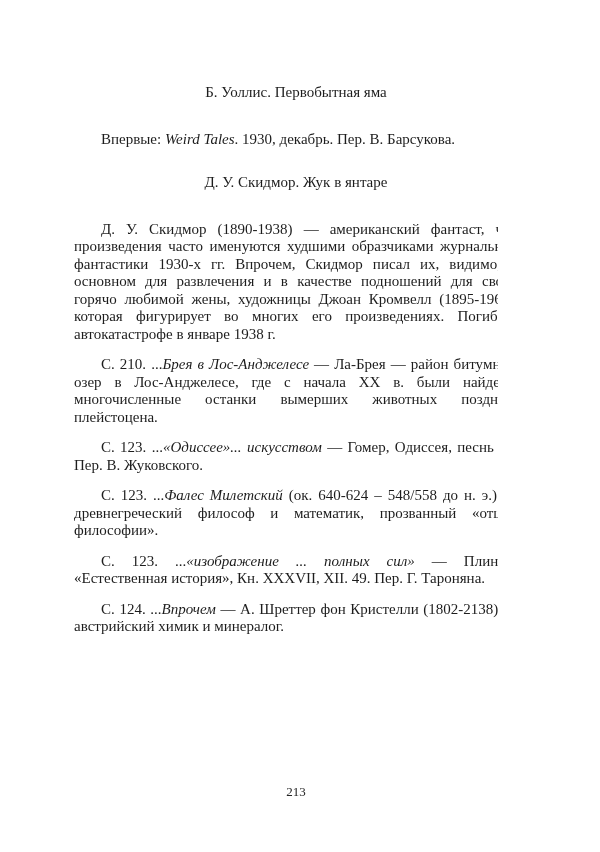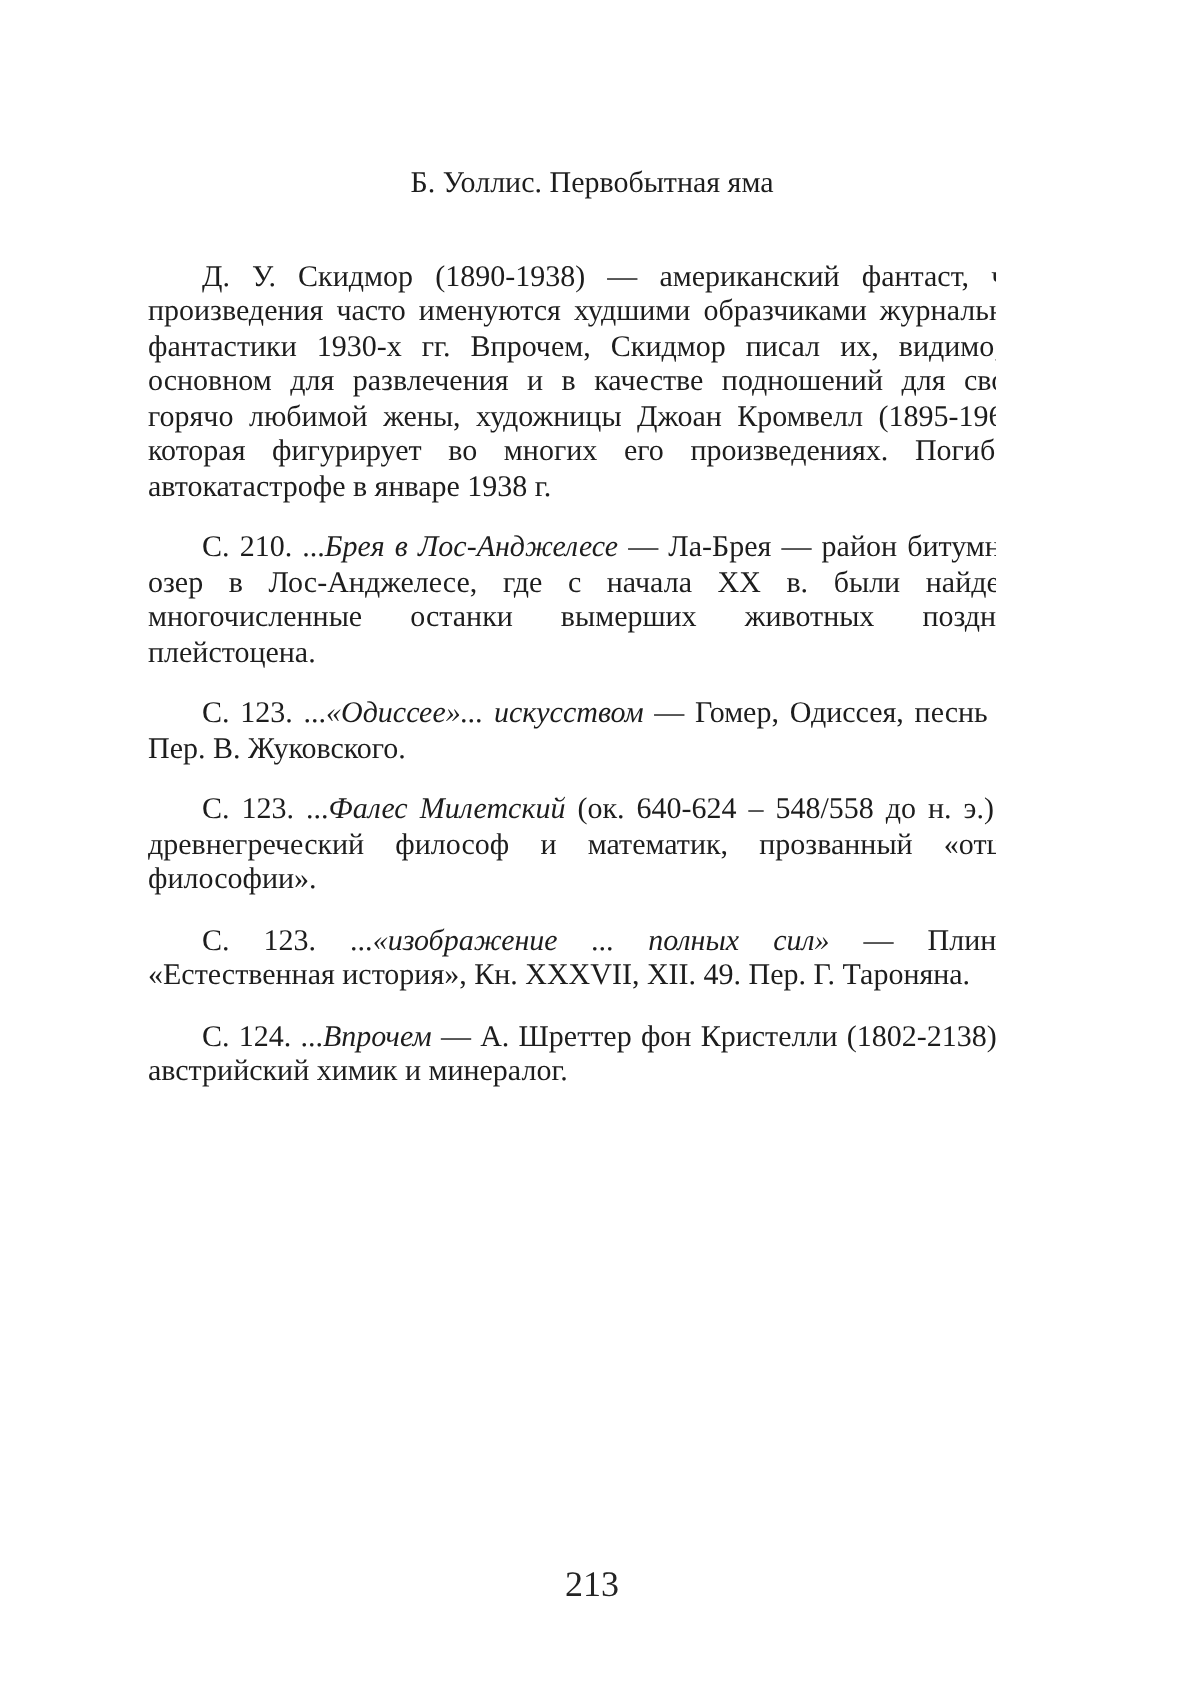--- a/index.html
+++ b/index.html
@@ -43,31 +43,33 @@
   }
   .it {
     font-style: italic;
   }
   .page-number {
     position: absolute;
     left: 74px;
     top: 784px;
     width: 444px;
     text-align: center;
-    font-size: 18px;
+    font-size: 13px;
     line-height: 16px;
     color: #242424;
   }
 </style>
 </head>
 <body>
 
 <div class="page">
   <div class="text-block">
       <h2 class="title"><span>Б. Уоллис. Первобытная яма</span></h2>
+      <p class="paragraph"><span>Впервые: </span><span class="it">Weird Tales</span><span>. 1930, декабрь. Пер. В. Барсукова.</span></p>
+      <h2 class="title"><span>Д. У. Скидмор. Жук в янтаре</span></h2>
       <p class="paragraph"><span>Д. У. Скидмор (1890-1938) — американский фантаст, чьи произведения часто именуются худшими образчиками журнальной фантастики 1930-х гг. Впрочем, Скидмор писал их, видимо, в основном для развлечения и в качестве подношений для своей горячо любимой жены, художницы Джоан Кромвелл (1895-1969), которая фигурирует во многих его произведениях. Погиб в автокатастрофе в январе 1938 г.</span></p>
       <p class="paragraph"><span>С. 210. ...</span><span class="it">Брея в Лос-Анджелесе</span><span> — Ла-Брея — район битумных озер в Лос-Анджелесе, где с начала XX в. были найдены многочисленные останки вымерших животных позднего плейстоцена.</span></p>
       <p class="paragraph"><span>С. 123. ...</span><span class="it">«Одиссее»... искусством</span><span> — Гомер, Одиссея, песнь 15. Пер. В. Жуковского.</span></p>
       <p class="paragraph"><span>С. 123. ...</span><span class="it">Фалес Милетский</span><span> (ок. 640-624 – 548/558 до н. э.) — древнегреческий философ и математик, прозванный «отцом философии».</span></p>
       <p class="paragraph"><span>С. 123. ...</span><span class="it">«изображение ... полных сил»</span><span> — Плиний, «Естественная история», Кн. XXXVII, XII. 49. Пер. Г. Тароняна.</span></p>
       <p class="paragraph"><span>С. 124. ...</span><span class="it">Впрочем</span><span> — А. Шреттер фон Кристелли (1802-2138) — австрийский химик и минералог.</span></p>
     </div>
   <div class="page-number">213</div>
 </div>
 

